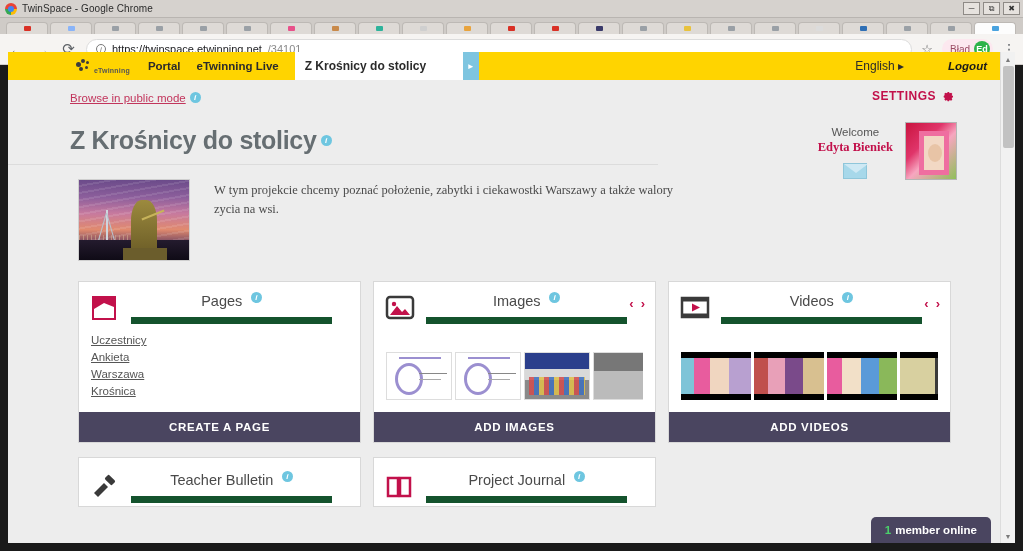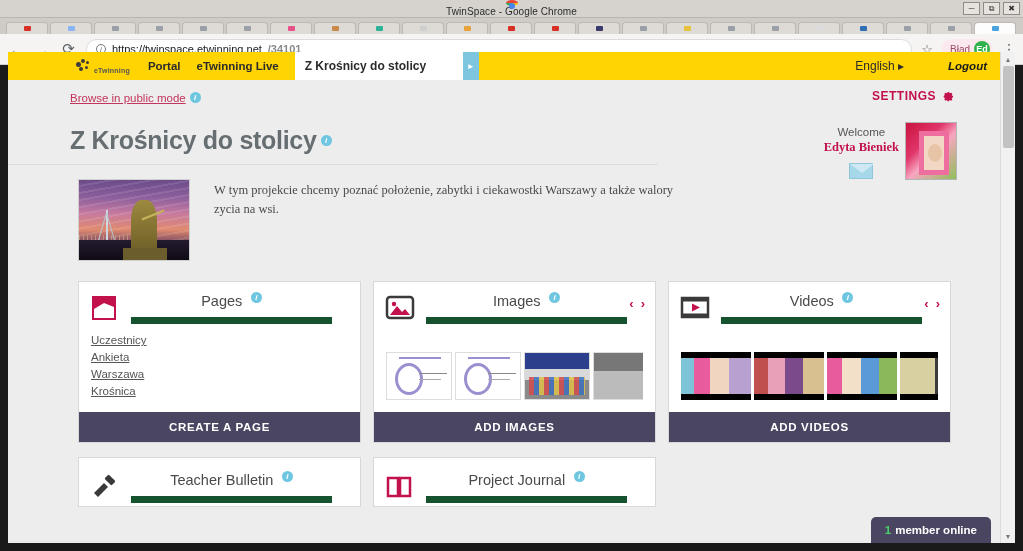--- a/index.html
+++ b/index.html
@@ -11,21 +11,20 @@
   }
 
   
   .window { position: relative; width: 1023px; height: 551px; background: #1a1a1a; }
 
   .titlebar {
     height: 18px; background: #d6d2ce;
     display: flex; align-items: center;
     border-bottom: 1px solid #b9b5b1;
     position: relative;
-    flex-direction: column;
   }
   .titlebar-icon {
     width: 12px; height: 12px; margin-left: 5px; margin-right: 5px;
     border-radius: 50%;
     background: conic-gradient(#ea4335 0 25%, #fbbc05 25% 50%, #34a853 50% 75%, #ea4335 75%);
     position: relative;
   }
   .titlebar-icon::after {
     content: ""; position: absolute; left: 3px; top: 3px;
     width: 6px; height: 6px; border-radius: 50%; background: #4285f4;
@@ -64,21 +63,21 @@
     border: 1px solid #dcdcdc;
     display: flex; align-items: center; padding: 0 9px; gap: 6px;
     font-size: 11px;
   }
   .infoglyph {
     width: 10px; height: 10px; border-radius: 50%;
     border: 1px solid #7a7a7a; color: #7a7a7a;
     font-size: 8px; line-height: 9px; text-align: center; font-style: italic;
   }
   .url-dark { color: #202124; }
-  .url-dim { color: #8a8a8a; font-weight: bold; }
+  .url-dim { color: #8a8a8a; }
   .star { font-size: 13px; color: #6b6b6b; }
   .profile-chip {
     display: flex; align-items: center; gap: 4px;
     background: #fce8ef; border-radius: 11px; padding: 2px 3px 2px 8px;
     font-size: 10px; color: #9b4a63;
   }
   .avatar-chip {
     width: 16px; height: 16px; border-radius: 50%; background: #2eb34a;
     color: #fff; font-size: 9px; font-weight: bold;
     display: flex; align-items: center; justify-content: center;
@@ -226,21 +225,21 @@
     opacity: .7;
   }
   .proj-desc {
     font-size: 12.5px; color: #4a4a4a; line-height: 1.55;
     font-family: "Liberation Serif", serif;
     max-width: 480px; padding-top: 2px;
   }
 
   .welcome-box {
     position: absolute; right: 58px; top: 42px;
-    display: flex; align-items: flex-start; gap: 6px;
+    display: flex; align-items: flex-start; gap: 12px;
   }
   .welcome-text { text-align: center; padding-top: 4px; }
   .welcome-label { font-size: 11.5px; color: #555; }
   .welcome-name {
     font-size: 12.5px; font-weight: bold; color: #c2114b;
     font-family: "Liberation Serif", serif; margin-top: 2px;
   }
   .envelope {
     width: 24px; height: 16px; margin: 8px auto 0;
     background: #a7d8ea; border: 1px solid #8fc6da; position: relative; cursor: pointer;

